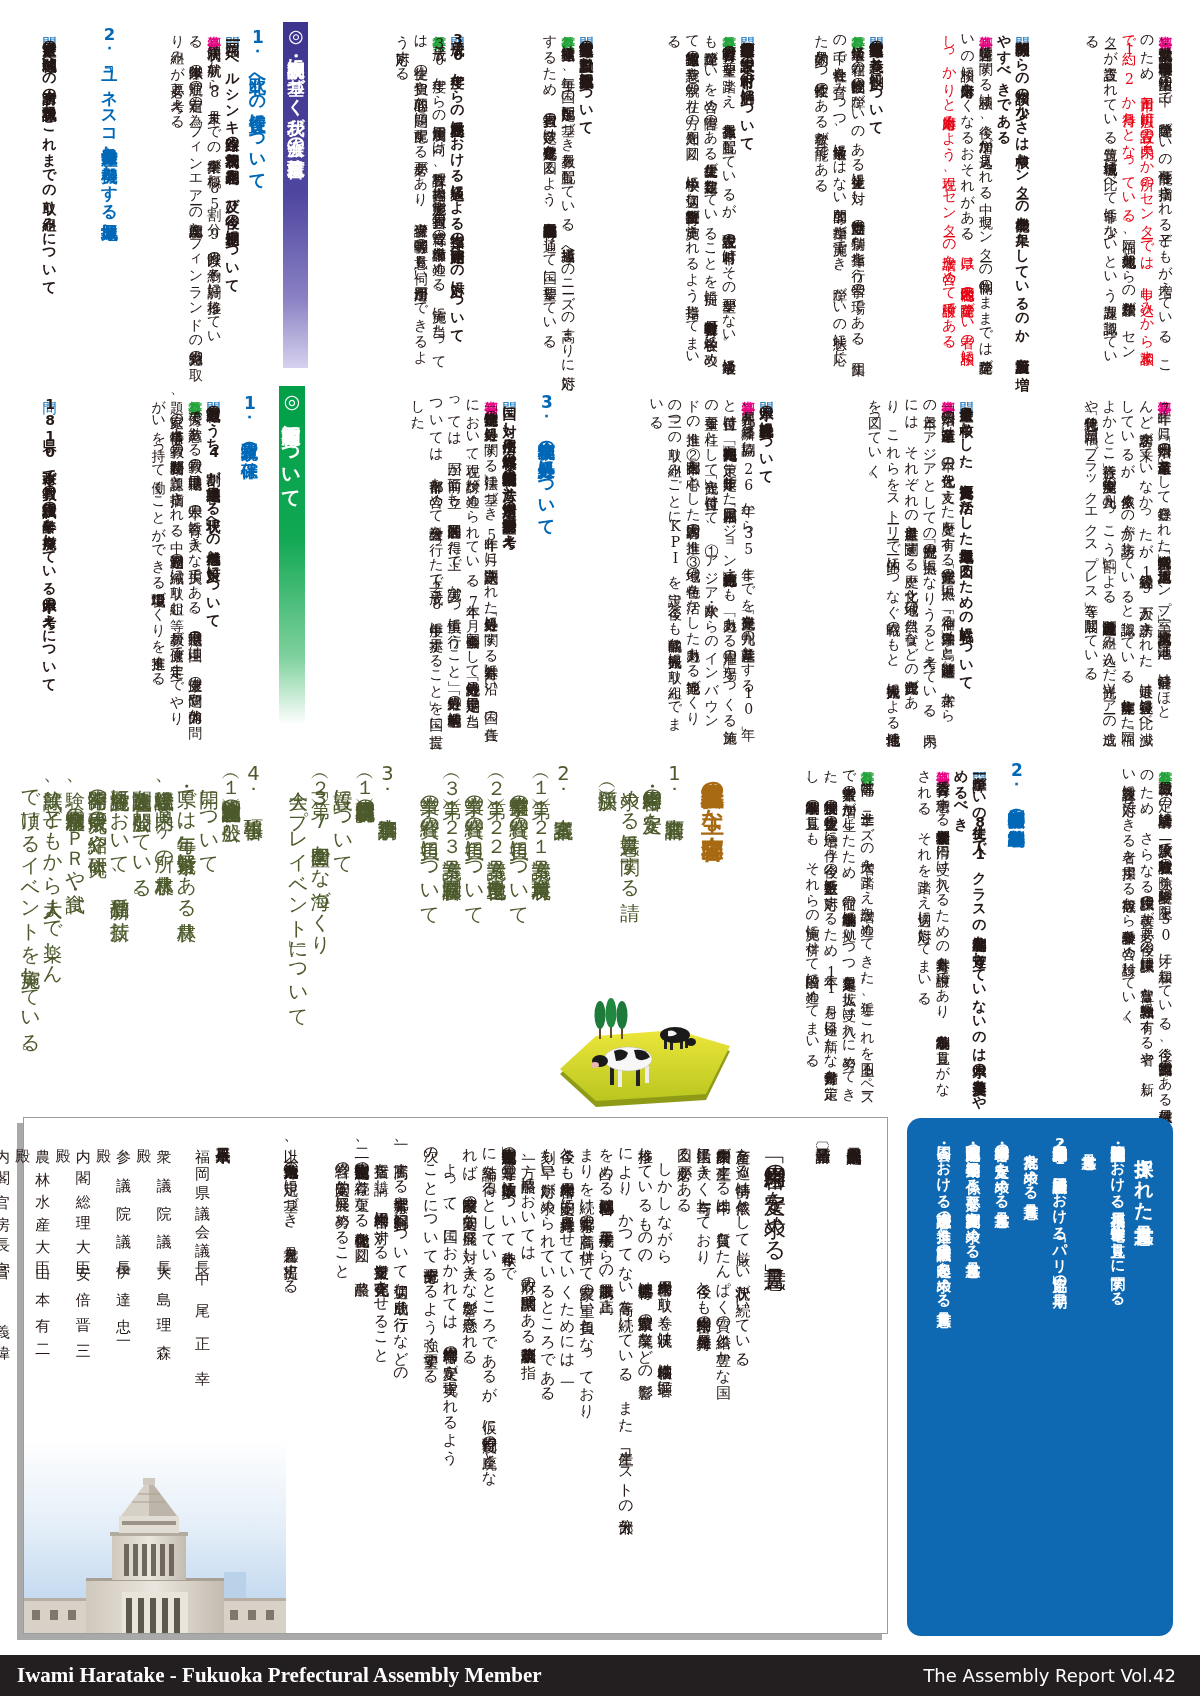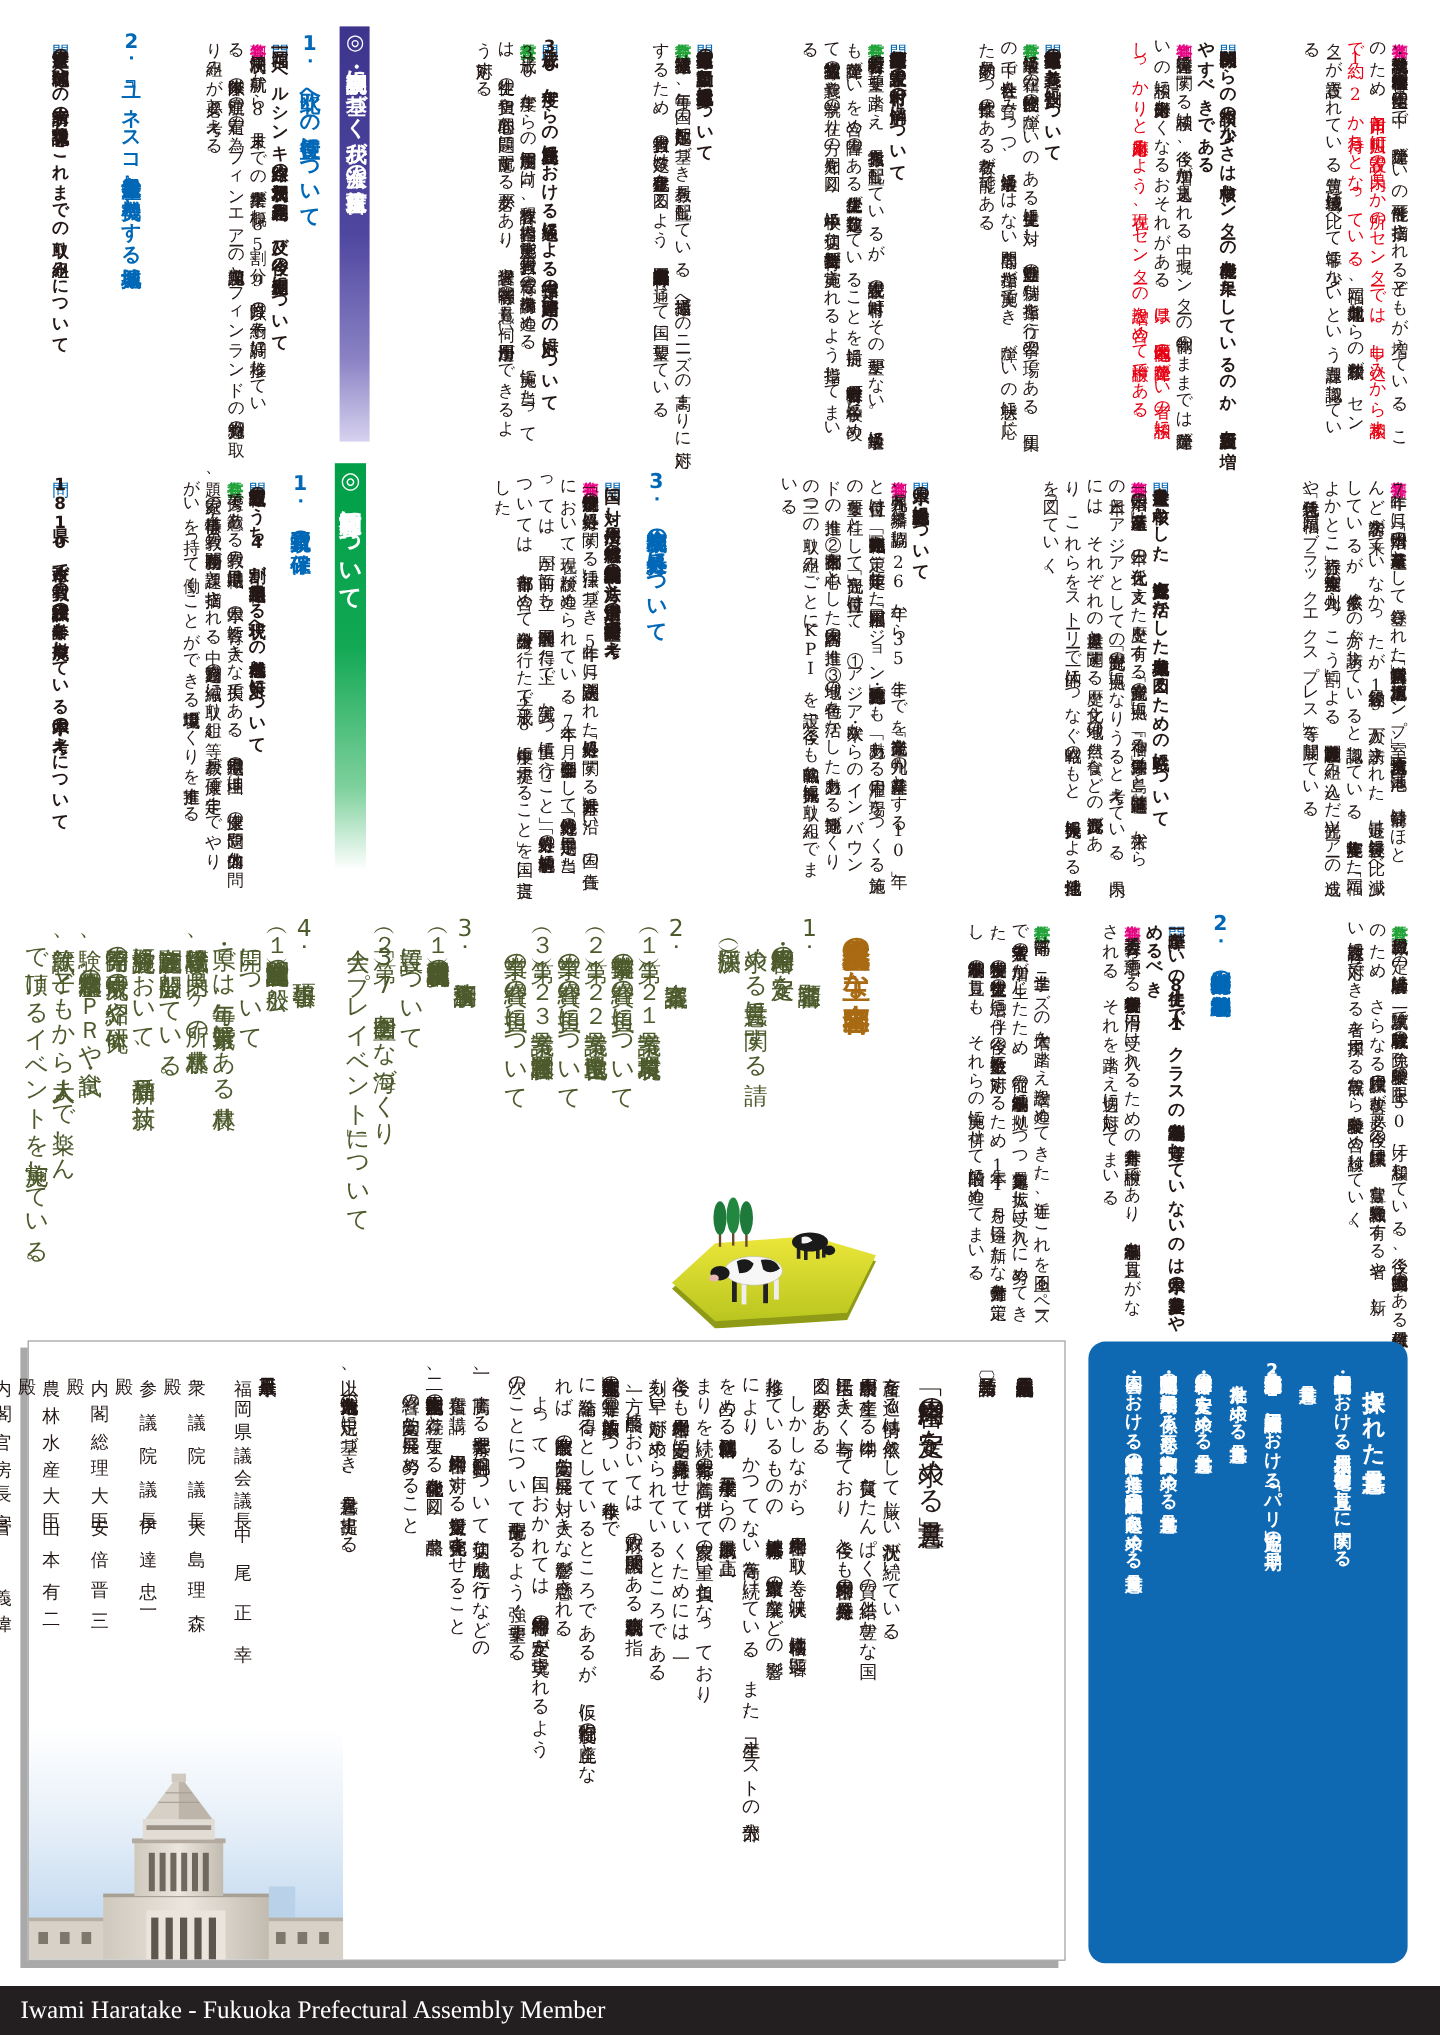--- a/index.html
+++ b/index.html
@@ -32,21 +32,21 @@
 .ad-items .cont{padding-top:8px}
 .doc-box{position:absolute;left:23px;top:1117px;width:865px;height:517px;border:1px solid #9d9d9d;background:#fff;box-shadow:-6px 6px 0 #a9a9a9}
 .dt{font-family:"DejaVu Serif","Liberation Serif",serif;font-size:15px;line-height:19.5px;white-space:nowrap;color:#231815}
 .dt span{display:block}
 .dt-title{font-size:22px;line-height:24px}
 .rcp{display:block;line-height:20.2px}
 .rcp .t{display:inline-block;height:112px;text-align:justify;text-align-last:justify}
 .rcp .n{display:inline-block;height:118px;padding-top:4px;padding-bottom:34px;text-align:justify;text-align-last:justify}
 .snd .n{padding-top:10px;padding-bottom:8px}
 .footer{position:absolute;left:0;top:1655px;width:1200px;height:41px;background:#231f20;color:#fff}
-.footer-left{position:absolute;left:17px;top:0;line-height:41px;font-family:"Liberation Serif","DejaVu Serif",serif;font-weight:400;font-size:21px;white-space:nowrap}
+.footer-left{position:absolute;left:17px;top:0;line-height:41px;font-family:"Liberation Serif","DejaVu Serif",serif;font-weight:700;font-size:21px;white-space:nowrap}
 .footer-right{position:absolute;right:24px;top:0;line-height:41px;font-family:"DejaVu Sans","Liberation Sans",sans-serif;font-size:18px;white-space:nowrap}
 svg{position:absolute;display:block}
 </style>
 </head>
 <body>
 
 <div class="v blk" style="left:1046px;top:25px;width:129px;height:342px;">
   <p><span class="gov">知事答弁</span><span>乳幼児・就学前健診、保育所・幼稚園・小学校等の集団生活の中で、発達障がいの可能性を指摘される子どもが増えている。このため、</span><span class="red">田川市と広川町に設置の県内2か所のセンターでは、申し込みから相談まで約1～2か月待ちとなっている。</span><span>福岡、北九州地域からの相談件数が、センターが設置されている筑豊、筑後地域に比べて非常に少ないという課題も認識している。</span></p>
 </div>
 
@@ -335,13 +335,14 @@
   <span class="cont">意見書</span>
   <span>・国連気候変動枠組条約第21回締結国会議における「パリ協定」の早期</span>
   <span class="cont">批准を求める意見書</span>
   <span>・肉用牛経営等の安定を求める意見書</span>
   <span>・下関北九州道路の早期整備に係る必要な調査実施を求める意見書</span>
   <span>・国会における憲法論議の推進と国民的議論の喚起を求める意見書</span>
 </div>
 
 <div class="footer">
   <div class="footer-left">Iwami Haratake - Fukuoka Prefectural Assembly Member</div>
+  <div class="footer-right">The Assembly Report Vol.42</div>
 </div>
 
 </body></html>

